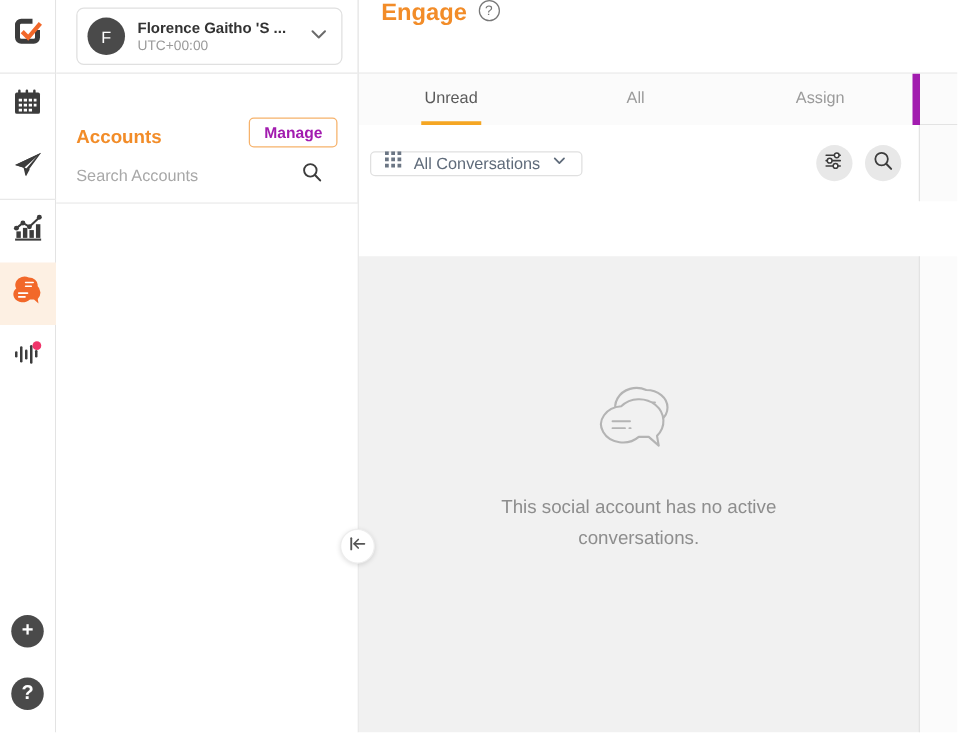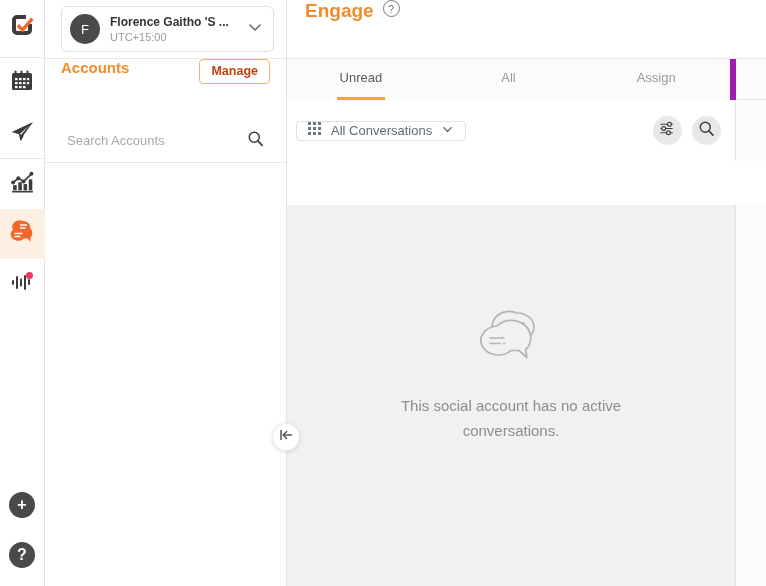--- a/index.html
+++ b/index.html
@@ -67,32 +67,32 @@
   }
   .acct-texts { flex: 1 1 auto; min-width: 0; }
   .acct-name {
     font-size: 12px; color: #333; font-weight: bold;
     white-space: nowrap; overflow: hidden; text-overflow: ellipsis;
     line-height: 16px;
   }
   .acct-tz { font-size: 11px; color: #9a9a9a; line-height: 15px; }
 
   .accounts-header {
-    height: 59px; display: flex; align-items: flex-start;
+    height: 59px; display: flex; align-items: flex-end;
     justify-content: space-between; padding: 0 16px;
   }
   .accounts-title { color: #f28c28; font-size: 15px; font-weight: bold; }
   .manage-btn {
-    border: 1px solid #f6b26b; color: #c2410c; background: #fff;
+    border: 1px solid #f6b26b; color: #a21caf; background: #fff;
     border-radius: 4px; font-size: 12.5px; font-weight: bold;
     padding: 5px 11px; line-height: 1;
   }
   .search-row {
     height: 45px; display: flex; align-items: center;
-    justify-content: center; padding: 0 16px;
+    justify-content: flex-start; padding: 0 16px;
     border-bottom: 1px solid #e8e8e8;
   }
   .search-input {
     border: none; outline: none; font-size: 13px; color: #333;
     font-family: "Liberation Sans", sans-serif;
     background: transparent; width: 180px;
   }
   .search-input::placeholder { color: #a8a8a8; }
   .accounts-body { flex: 1 1 auto; background: #ffffff; }
 
@@ -280,21 +280,21 @@
 
   <div class="accounts-panel">
 
     <div class="account-switcher-wrap">
       <div class="account-switcher">
         <div class="avatar">
           <span>F</span>
         </div>
         <div class="acct-texts">
           <div class="acct-name">Florence Gaitho 'S ...</div>
-          <div class="acct-tz">UTC+15:00</div>
+          <div class="acct-tz">UTC+00:00</div>
         </div>
         <span>
           <svg width="16" height="16" viewBox="0 0 16 16">
             <polyline points="3,6 8,11 13,6" fill="none" stroke="#6b6b6b" stroke-width="1.6" stroke-linecap="round" stroke-linejoin="round"></polyline>
           </svg>
         </span>
       </div>
     </div>
 
     <div class="accounts-header">

